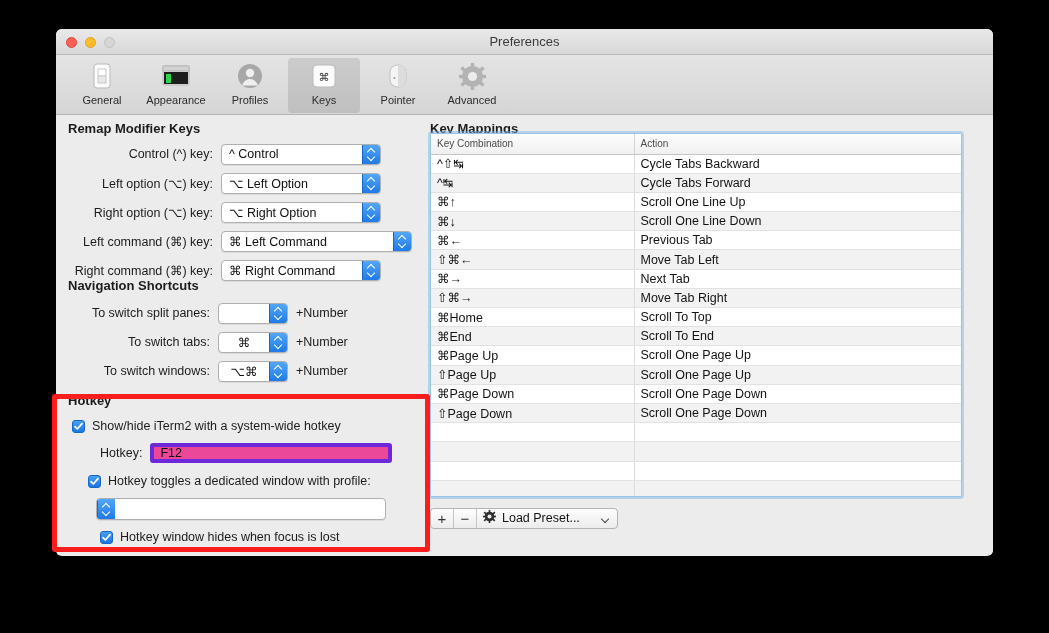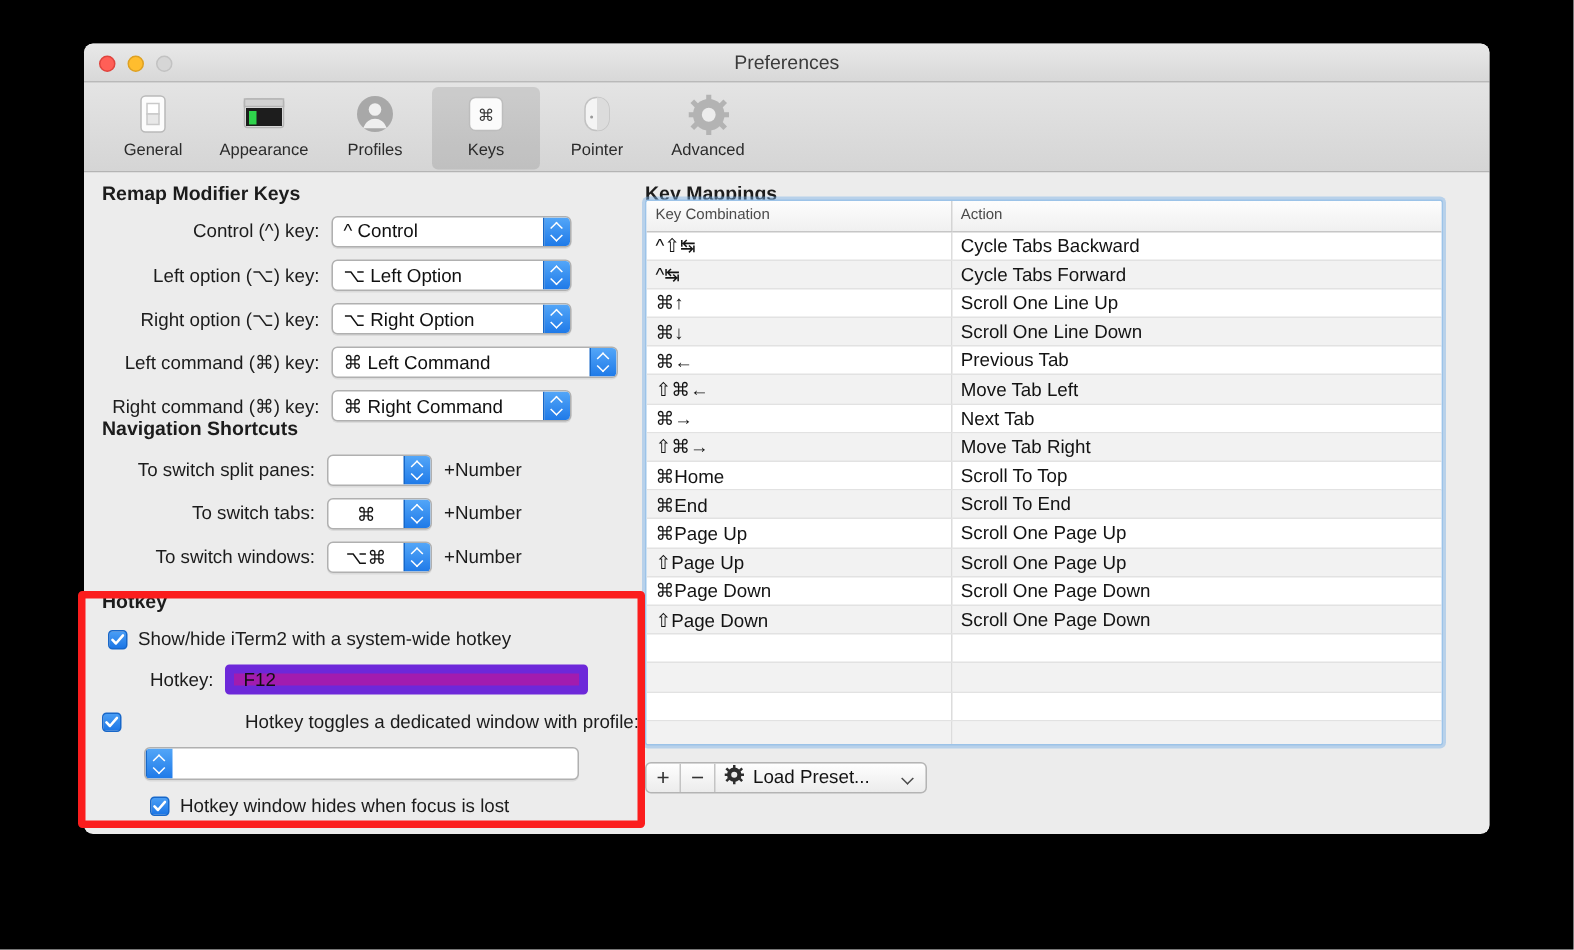--- a/index.html
+++ b/index.html
@@ -187,23 +187,23 @@
   }
   .checkbox svg { display: block; }
   .chk-label {
     font-size: 12.5px;
     color: #1c1c1c;
     white-space: nowrap;
     font-family: "Liberation Sans", sans-serif;
   }
   .textfield {
     height: 20px;
-    border: 6px solid #6d28d9;
+    border: 4px solid #6d28d9;
     border-radius: 3px;
-    background: #a21caf;
+    background: #ec4899;
     display: flex; align-items: center;
     padding-left: 6px;
     font-size: 12.5px;
     color: #101010;
     font-family: "Liberation Sans", sans-serif;
   }
 
   
   #annot {
     position: absolute;
@@ -518,21 +518,21 @@
               </svg>
           </span>
           <span class="chk-label">Show/hide iTerm2 with a system-wide hotkey</span>
         </div>
 
         <div style="display:flex;align-items:center;margin-left:44px;margin-top:6px;">
           <span style="font-size:12.5px;color:#1c1c1c;margin-right:8px;font-family:'Liberation Sans',sans-serif;">Hotkey:</span>
           <span class="textfield" style="width:242px;">F12</span>
         </div>
 
-        <div class="chk-row" style="margin-left:12px;margin-top:7px;justify-content:space-between;">
+        <div class="chk-row" style="margin-left:32px;margin-top:7px;">
           <span class="checkbox">
             <svg width="9" height="9" viewBox="0 0 9 9">
                 <path d="M1 4.6 L3.3 7 L8 1.6" stroke="#fff" stroke-width="1.7" fill="none" stroke-linecap="round" stroke-linejoin="round"></path>
               </svg>
           </span>
           <span class="chk-label">Hotkey toggles a dedicated window with profile:</span>
         </div>
 
         <div style="margin-left:40px;margin-top:6px;">
           <div class="popup" style="width:290px;height:22px;">

